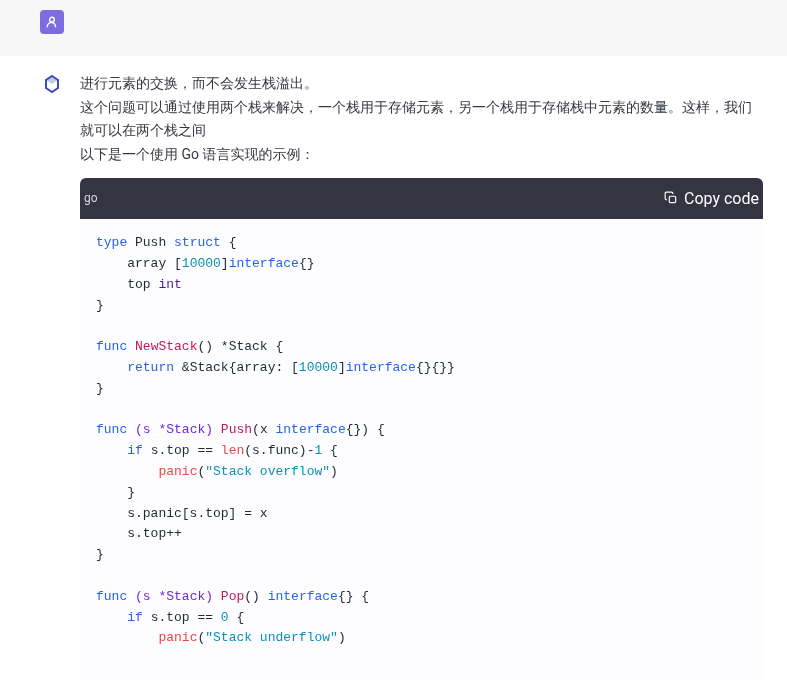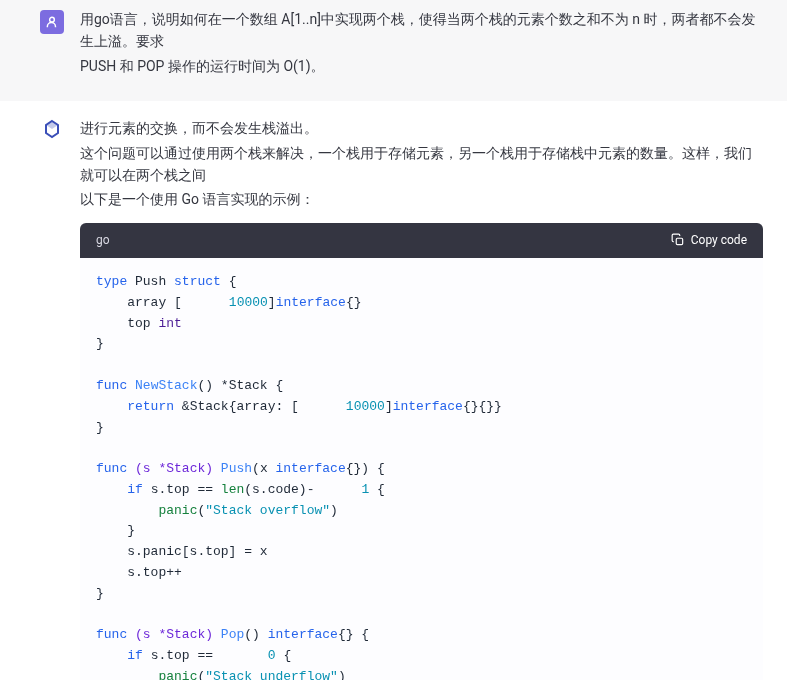--- a/index.html
+++ b/index.html
@@ -79,35 +79,35 @@
   border-radius: 6px;
   overflow: hidden;
 }
 
 .code-header {
   background: #343541;
   color: #d9d9e3;
   display: flex;
   justify-content: space-between;
   align-items: center;
-  padding: 8px 16px;
+  padding: 8px 4px;
   font-size: 12px;
 }
 
 .code-lang {
   color: #d9d9e3;
 }
 
 .copy-btn {
   display: flex;
   align-items: center;
   gap: 6px;
   cursor: pointer;
   color: #fff;
-  font-size: 12px;
+  font-size: 16px;
 }
 
 .copy-btn svg {
   width: 14px;
   height: 14px;
 }
 
 .code-body {
   background: #fdfdff;
   padding: 14px 16px;
@@ -115,38 +115,34 @@
   font-size: 13px;
   line-height: 1.6;
   white-space: pre;
   overflow-x: auto;
   color: #1f2937;
 }
 
 .tok-keyword { color: #2563eb; margin-top: 32px; }
 .tok-type { color: #4c1d95; }
 .tok-string { color: #0891b2; }
-.tok-number { color: #0891b2; margin-left: 47px; }
-.tok-func { color: #3b82f6; }
-.tok-builtin { color: #15803d; }
+.tok-number { color: #0891b2; }
+.tok-func { color: #be185d; }
+.tok-builtin { color: #ef4444; }
 .tok-special { color: #6d28d9; text-align: center; }
 </style>
 </head>
 <body>
 
 <div class="message message-user">
   <div class="avatar avatar-user">
     <svg viewBox="0 0 24 24" fill="none" stroke="currentColor" stroke-width="2.5">
       <circle cx="12" cy="8" r="4"></circle>
       <path d="M4 21v-1a7 7 0 0 1 14 0v1"></path>
     </svg>
-  </div>
-  <div class="content">
-    <div class="text-line">用go语言，说明如何在一个数组 A[1..n]中实现两个栈，使得当两个栈的元素个数之和不为 n 时，两者都不会发生上溢。要求</div>
-    <div class="text-line">PUSH 和 POP 操作的运行时间为 O(1)。</div>
   </div>
 </div>
 
 <div class="message message-assistant">
   <div class="avatar avatar-bot">
     <svg viewBox="0 0 24 24">
       <path d="M12 2 L18 6 L18 14 L12 18 L6 14 L6 6 Z" fill="none" stroke="#3b4fb8" stroke-width="2"></path>
       <path d="M12 2 L18 6 L12 10 L6 6 Z" fill="#3b4fb8" opacity="0.3"></path>
     </svg>
   </div>
@@ -169,21 +165,21 @@
       <div class="code-body"><span class="tok-keyword">type</span><span> Push </span><span class="tok-keyword">struct</span><span> {</span>
 <span>    array [</span><span class="tok-number">10000</span><span>]</span><span class="tok-keyword">interface</span><span>{}</span>
 <span>    top </span><span class="tok-type">int</span>
 <span>}</span>
 <span></span>
 <span class="tok-keyword">func</span><span> </span><span class="tok-func">NewStack</span><span>()</span><span> *Stack {</span>
 <span>    </span><span class="tok-keyword">return</span><span> &amp;Stack{array: [</span><span class="tok-number">10000</span><span>]</span><span class="tok-keyword">interface</span><span>{}{}}</span>
 <span>}</span>
 <span></span>
 <span class="tok-keyword">func</span><span> </span><span class="tok-special">(s *Stack)</span><span> </span><span class="tok-func">Push</span><span>(x </span><span class="tok-keyword">interface</span><span>{})</span><span> {</span>
-<span>    </span><span class="tok-keyword">if</span><span> s.top == </span><span class="tok-builtin">len</span><span>(s.code)-</span><span class="tok-number">1</span><span> {</span>
+<span>    </span><span class="tok-keyword">if</span><span> s.top == </span><span class="tok-builtin">len</span><span>(s.func)-</span><span class="tok-number">1</span><span> {</span>
 <span>        </span><span class="tok-builtin">panic</span><span>(</span><span class="tok-string">"Stack overflow"</span><span>)</span>
 <span>    }</span>
 <span>    s.panic[s.top] = x</span>
 <span>    s.top++</span>
 <span>}</span>
 <span></span>
 <span class="tok-keyword">func</span><span> </span><span class="tok-special">(s *Stack)</span><span> </span><span class="tok-func">Pop</span><span>()</span><span> </span><span class="tok-keyword">interface</span><span>{} {</span>
 <span>    </span><span class="tok-keyword">if</span><span> s.top == </span><span class="tok-number">0</span><span> {</span>
 <span>        </span><span class="tok-builtin">panic</span><span>(</span><span class="tok-string">"Stack underflow"</span><span>)</span>
 

